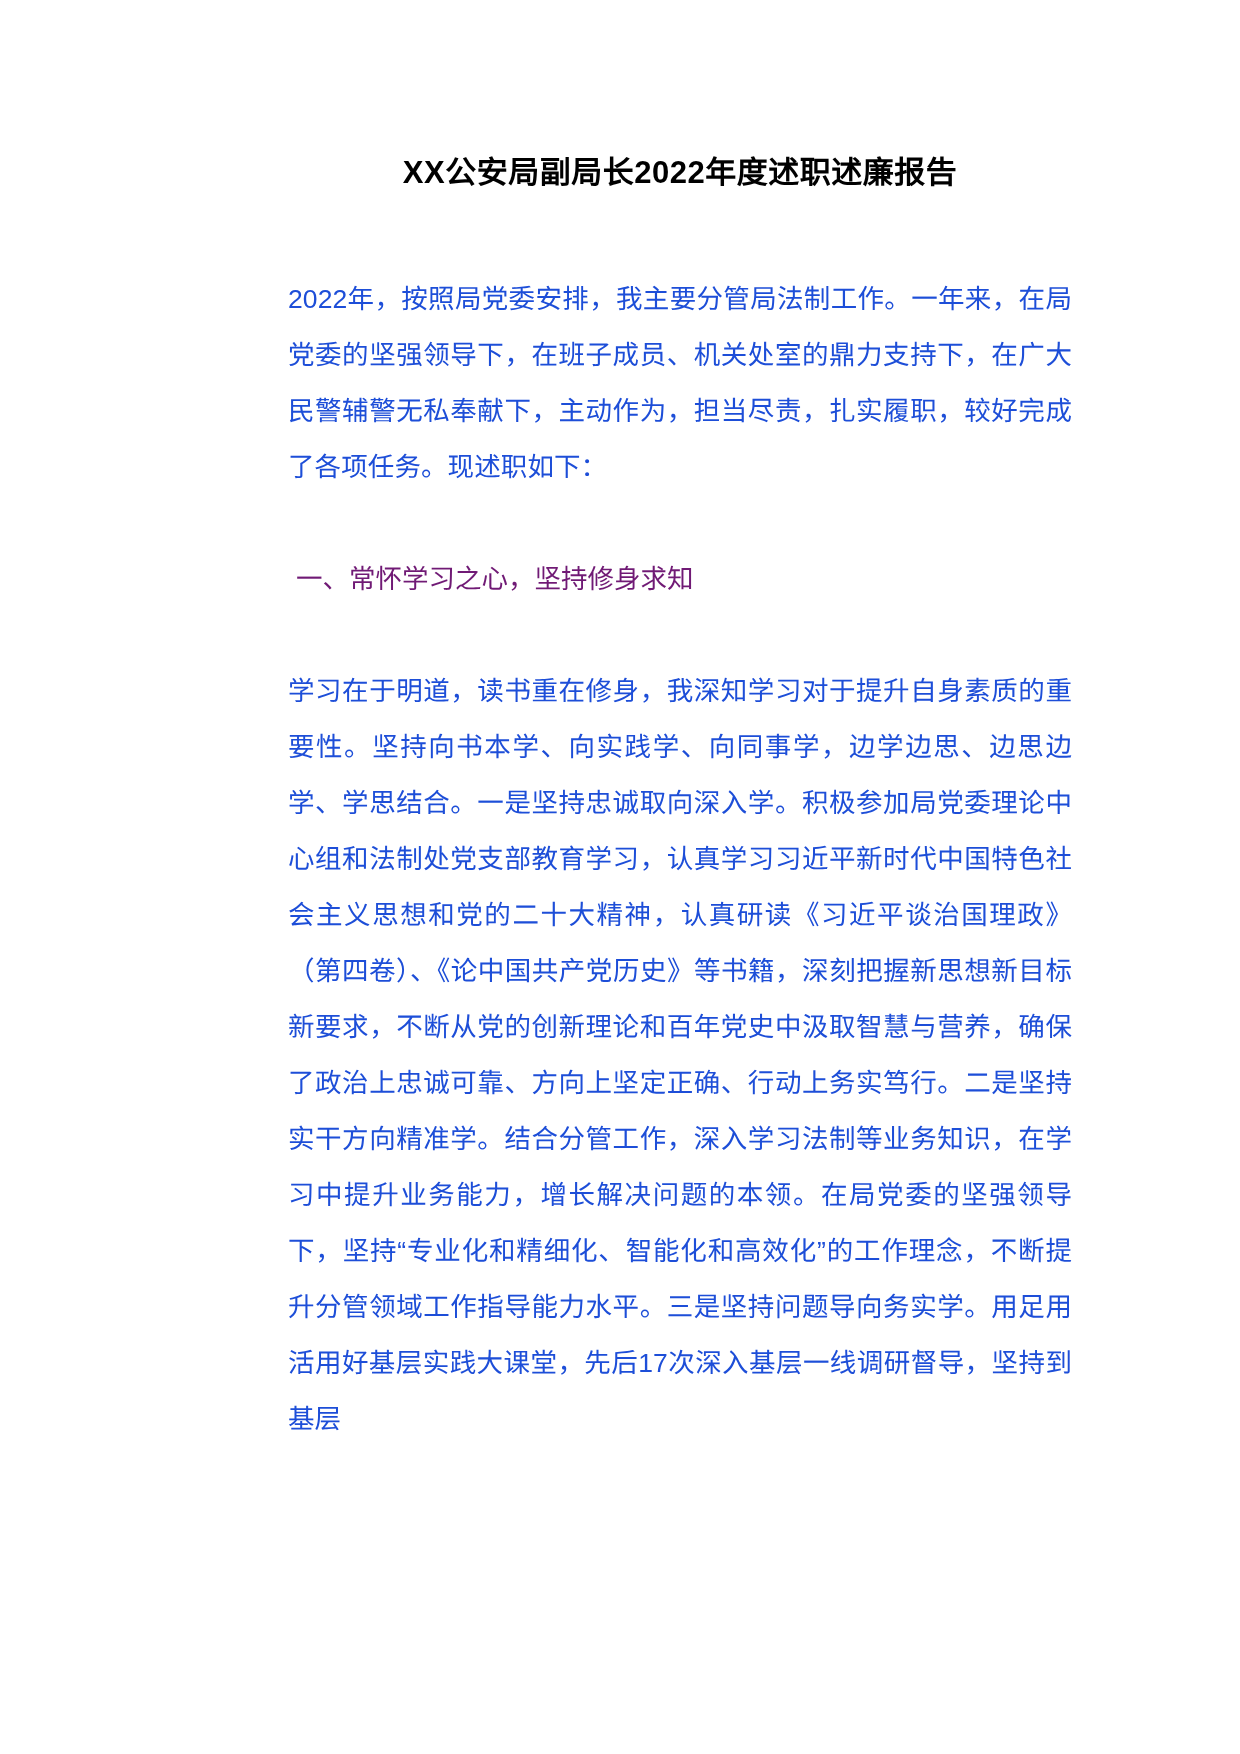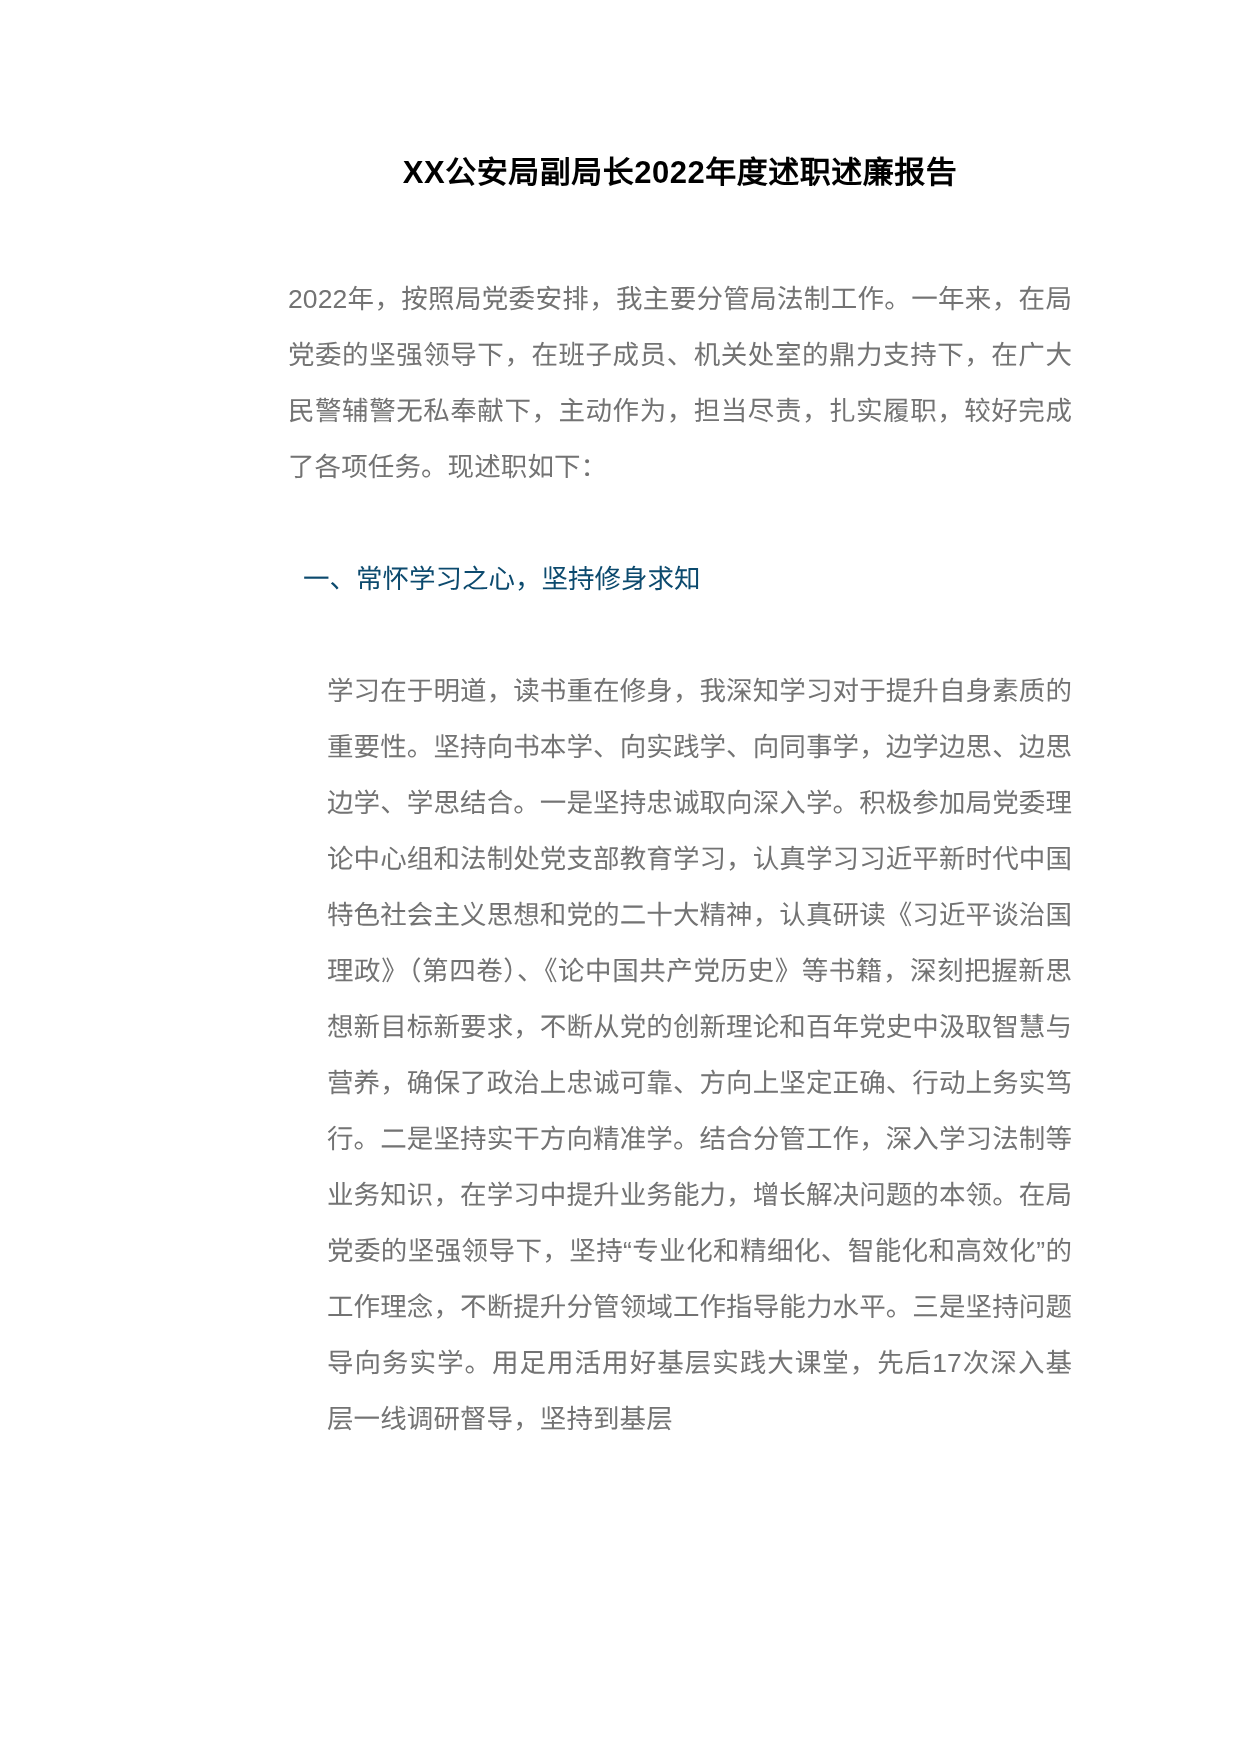--- a/index.html
+++ b/index.html
@@ -38,43 +38,42 @@
     padding-top: 152px;
     color: #000000;
     white-space: nowrap;
   }
   .para {
     font-size: 26.5px;
     line-height: 56px;
     text-align: justify;
     text-justify: inter-ideograph;
     margin: 0;
-    color: #737373;
+    color: #1d4ed8;
     letter-spacing: 0.1px;
     word-break: break-all;
   }
   .para-first {
     margin-top: 77px;
   }
   .heading {
     font-size: 26.5px;
     line-height: 56px;
-    margin: 15px;
+    margin: 8px;
     margin-top: 56px;
-    color: #0c4a6e;
+    color: #701a75;
     font-weight: 400;
     text-align: left;
   }
   .para-body {
     margin-top: 56px;
   }
   
   .para-clip {
     position: relative;
-    margin-left: 39px;
   }
 </style>
 </head>
 <body>
 
 <div class="page">
   <div class="content">
 
     <h1 class="doc-title">XX公安局副局长2022年度述职述廉报告</h1>
 

